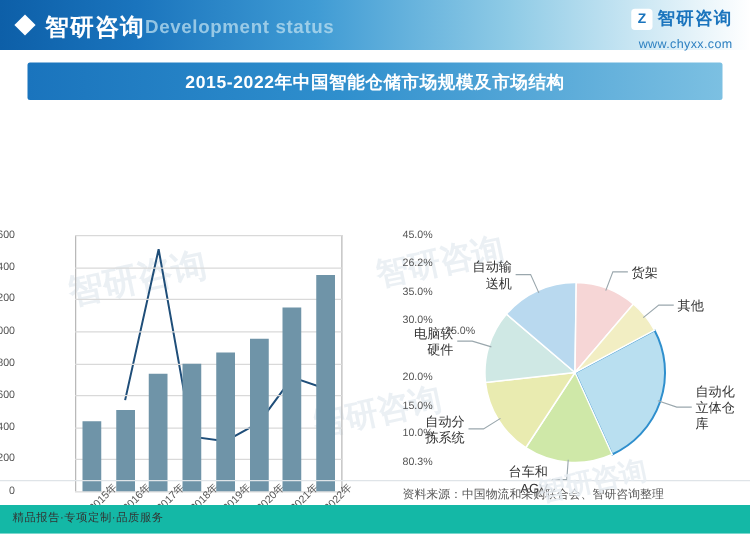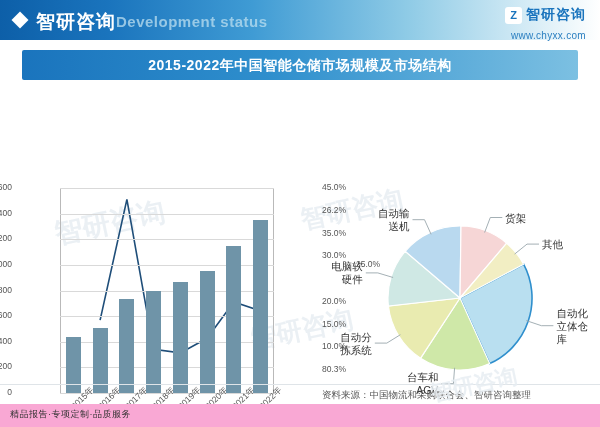--- a/index.html
+++ b/index.html
@@ -96,21 +96,21 @@
   
   .source{
     position:absolute;left:0;top:384px;width:600px;height:22px;
     border-top:1px solid #dfe4e8;
   }
   .source span{
     position:absolute;left:322px;top:4px;font-size:9.5px;color:#555;
   }
   .footer{
     position:absolute;left:0;top:404px;width:600px;height:23px;
-    background:#f9a8d4;
+    background:#14b8a6;
   }
   .footer .fl{
     position:absolute;left:10px;top:4px;font-size:9px;color:#333;letter-spacing:.5px;
   }
 </style>
 </head>
 <body>
 
 <div class="header">
   <div class="hdr-diamond"></div>

